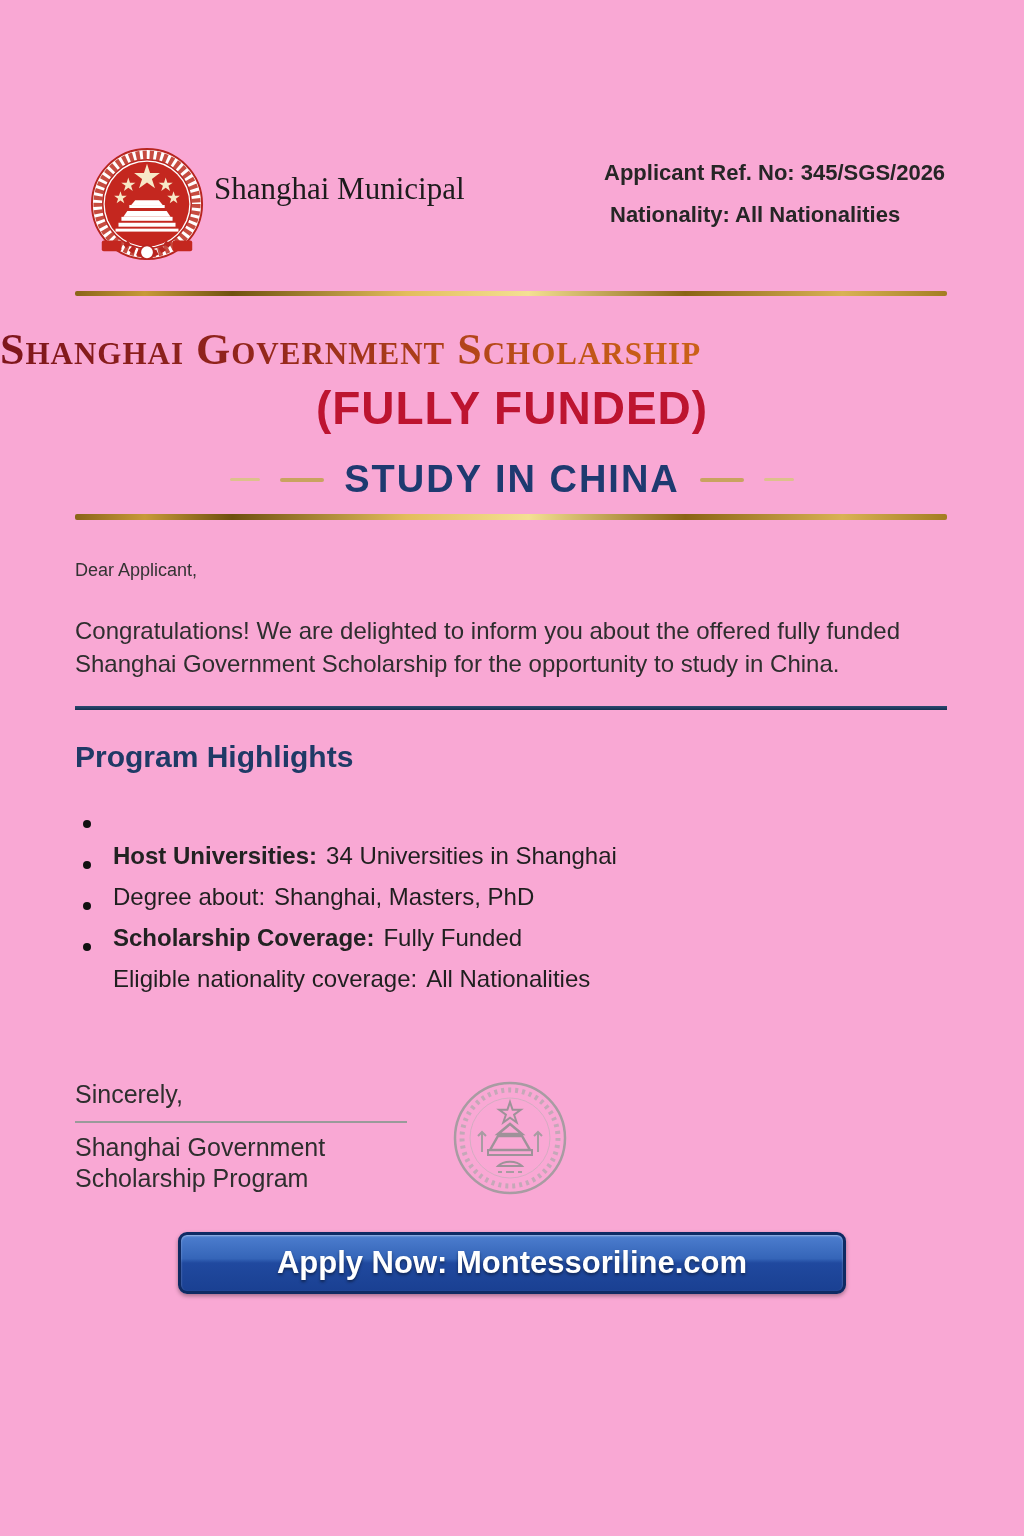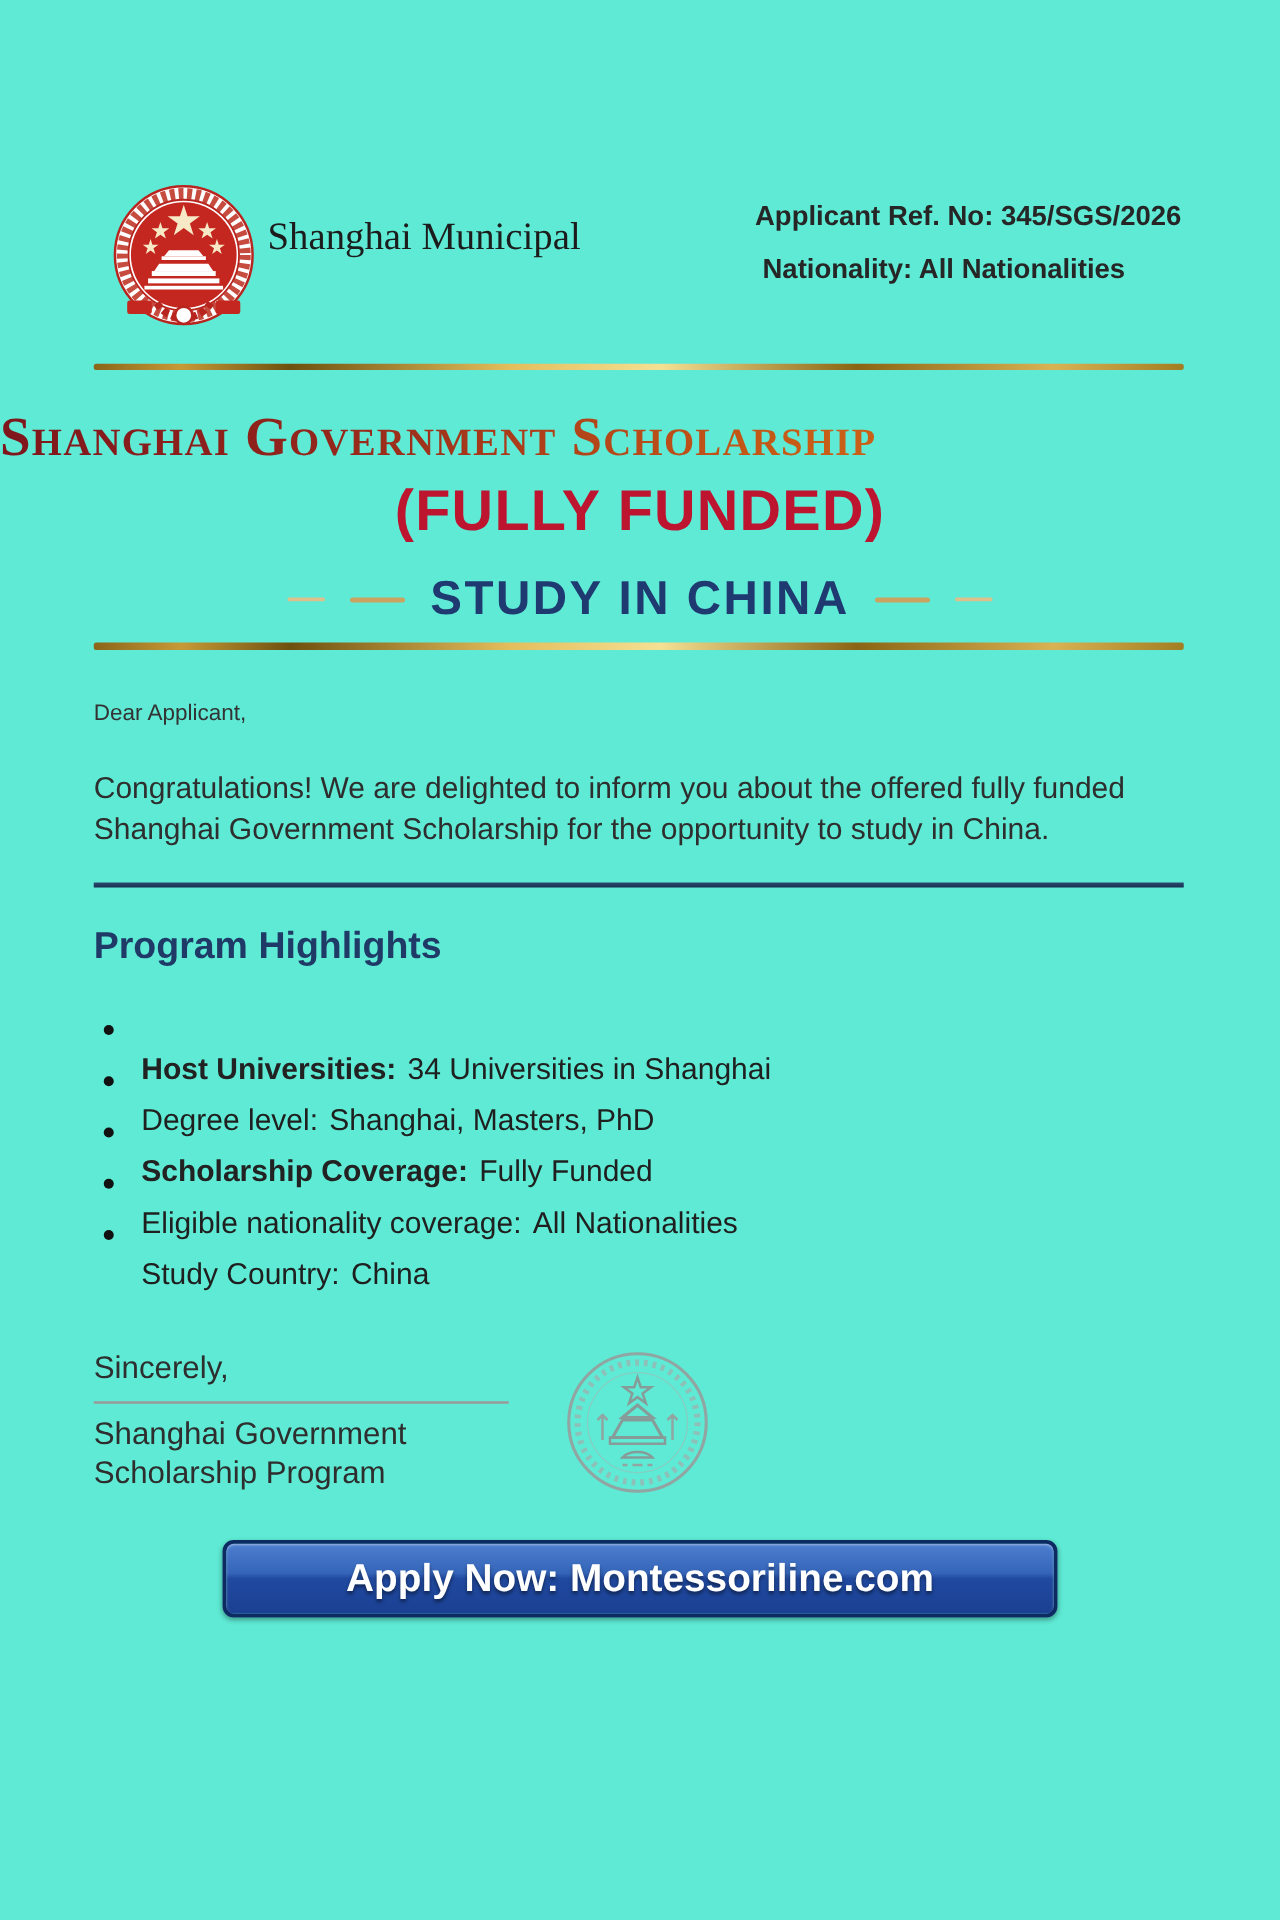--- a/index.html
+++ b/index.html
@@ -4,21 +4,21 @@
 <style>
   * { margin: 0; padding: 0; box-sizing: border-box; }
   html, body { background: #e8e8e8; }
   body { font-family: "Liberation Sans", sans-serif; }
 
   .page {
     position: relative;
     width: 1024px;
     height: 1536px;
     margin: 0 auto;
-    background: #5eead4;
+    background: #f9a8d4;
     overflow: hidden;
   }
 
   
   .logo { position: absolute; left: 88px; top: 146px; width: 118px; height: 124px; }
   .org-name {
     position: absolute; left: 214px; top: 170px;
     font-family: "Liberation Serif", serif;
     font-size: 31px; line-height: 37px; color: #1c1c1c;
   }
@@ -188,37 +188,32 @@
   <div class="hl-heading">Program Highlights</div>
 
   <ul class="hl-list">
     <li class="hl-item">
       <span class="bullet"></span>
       <span class="lbl semibold">Host Universities:</span>
       <span class="val">34 Universities in Shanghai</span>
     </li>
     <li class="hl-item">
       <span class="bullet"></span>
-      <span class="lbl">Degree level:</span>
+      <span class="lbl">Degree about:</span>
       <span class="val">Shanghai, Masters, PhD</span>
     </li>
     <li class="hl-item">
       <span class="bullet"></span>
       <span class="lbl semibold">Scholarship Coverage:</span>
       <span class="val">Fully Funded</span>
     </li>
     <li class="hl-item">
       <span class="bullet"></span>
       <span class="lbl">Eligible nationality coverage:</span>
       <span class="val">All Nationalities</span>
-    </li>
-    <li class="hl-item">
-      <span class="bullet"></span>
-      <span class="lbl">Study Country:</span>
-      <span class="val">China</span>
     </li>
   </ul>
 
   <div class="closing">Sincerely,</div>
   <div class="sig-rule"></div>
   <div class="sig-org">
     <div>Shanghai Government</div>
     <div>Scholarship Program</div>
   </div>
 

